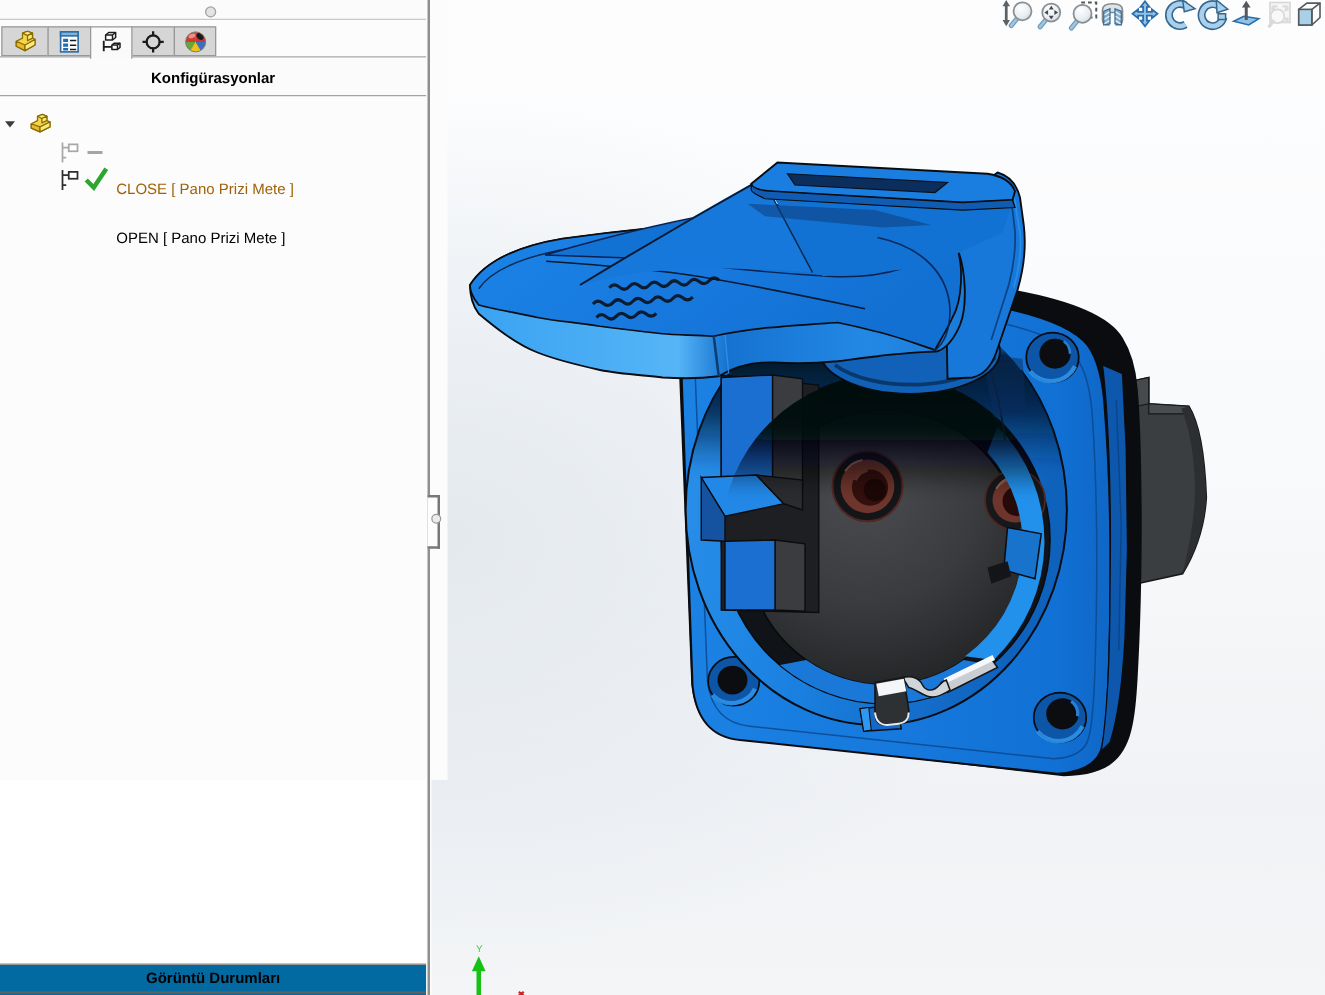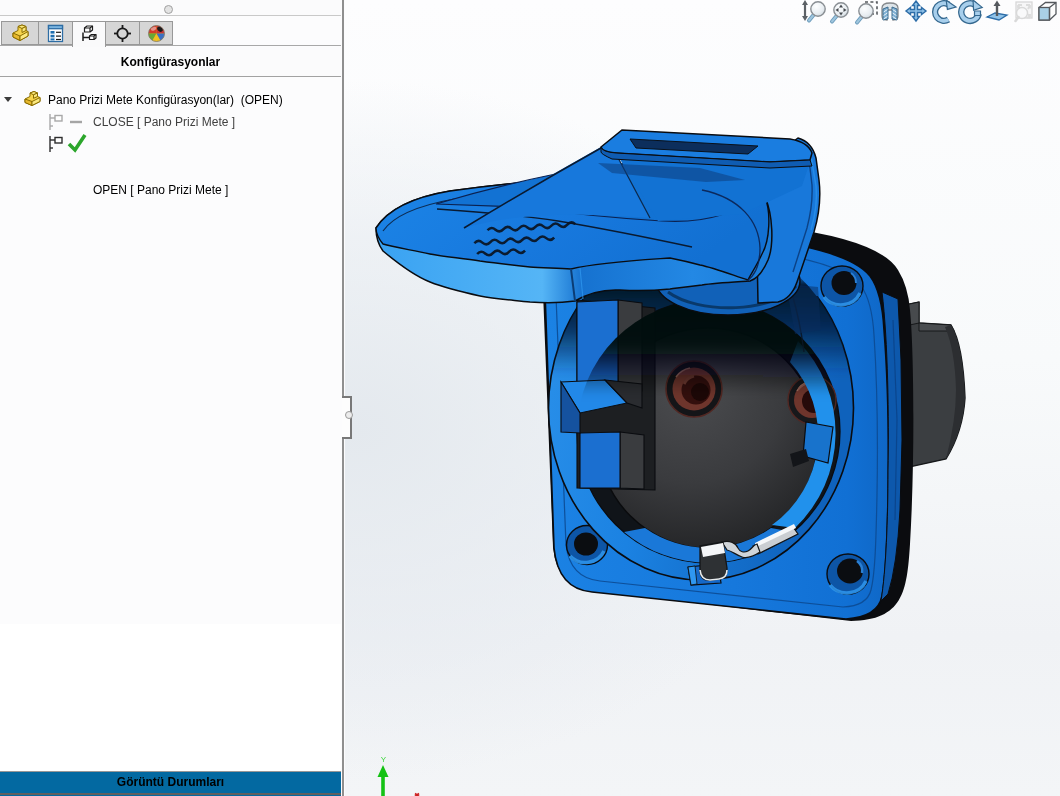--- a/index.html
+++ b/index.html
@@ -1,34 +1,34 @@
 <!DOCTYPE html>
 <html><head>
 <meta charset="utf-8">
 <style>
   html,body{margin:0;padding:0;}
   body{width:1060px;height:796px;overflow:hidden;position:relative;
        font-family:"Liberation Sans",sans-serif;background:#fff;}
   #viewport{position:absolute;left:345px;top:0;width:715px;height:796px;
     background:radial-gradient(470px 350px at 10px 430px, #e4e9ee 0%, rgba(228,233,239,0.55) 55%, rgba(228,233,239,0) 100%),
                linear-gradient(180deg, #fdfdfe 0%, #f8fafb 45%, #f0f2f5 80%, #f3f5f7 100%);}
-  #panel{position:absolute;left:0;top:0;width:341px;height:624px;background:#fcfcfd;z-index:5;}
+  #panel{position:absolute;left:0;top:0;width:341px;height:624px;background:#fcfcfd;z-index:5;padding-left:17px;}
   #topstrip{position:absolute;left:0;top:0;width:341px;height:15px;background:#fbfbfc;border-bottom:1px solid #c9c9c9;}
   #topgrip{position:absolute;left:164px;top:5px;width:7px;height:7px;border-radius:50%;
     background:#e3e3e3;border:1px solid #a0a0a0;}
   #tabrow{position:absolute;left:0;top:21px;width:341px;height:25px;}
   .tab{position:absolute;top:0;height:24px;background:#d6d6d6;border:1px solid #989898;box-sizing:border-box;}
   .tab.sel{background:#fafafb;height:26px;border-bottom:none;z-index:2;}
   #tabline{position:absolute;left:0;top:45px;width:341px;height:1px;background:#a8a8a8;}
   .tabicon{position:absolute;z-index:4;}
   #hdr{position:absolute;left:0;top:47px;width:341px;height:29px;background:#fbfbfc;border-bottom:1px solid #a2a2a2;
        text-align:center;font-weight:bold;font-size:12px;color:#000;line-height:30px;}
   .trow{position:absolute;left:0;width:341px;height:22px;font-size:12px;color:#000;}
   .trow .txt{position:absolute;top:4px;white-space:pre;}
-  .gray{color:#404040;}
+  .gray{color:#a16207;margin-top:29px;}
   #bottomsec{position:absolute;left:0;top:771px;width:341px;height:25px;background:#0369a1;
      border-top:1px solid #979797;box-sizing:border-box;}
   #bottomsec .cap{text-align:center;font-weight:bold;font-size:12px;line-height:21px;}
   #bottomsec .dline{position:absolute;left:0;top:21px;width:341px;height:2px;background:#5f5f5f;}
   #divider{position:absolute;left:341px;top:0;width:4px;height:796px;background:#fcfcfd;z-index:6;}
   #divline{position:absolute;left:1px;top:0;width:2px;height:796px;background:#8f8f8f;}
   #griptab{position:absolute;left:1px;top:396px;width:8px;height:39px;background:#fdfdfd;
      border:2px solid #787878;border-left:none;z-index:7;}
   #gripdot{position:absolute;left:345px;top:411px;width:6px;height:6px;border-radius:50%;
      background:#ececec;border:1px solid #9a9a9a;z-index:8;}
@@ -394,23 +394,20 @@
     <path d="M 9.5,1.5 A 8,8 0 0 0 1.5,9.5 L 9.5,9.5 Z" fill="#d23a2a"></path>
     <path d="M 9.5,1.5 A 8,8 0 0 1 17.5,9.5 L 9.5,9.5 Z" fill="#cc3333"></path>
     <path d="M 1.5,9.5 A 8,8 0 0 0 5.5,16.4 L 9.5,9.5 Z" fill="#66a838"></path>
     <path d="M 5.5,16.4 A 8,8 0 0 0 13.5,16.4 L 9.5,9.5 Z" fill="#f0c020"></path>
     <path d="M 13.5,16.4 A 8,8 0 0 0 17.5,9.5 L 9.5,9.5 Z" fill="#3a6fc4"></path>
     <ellipse cx="13" cy="5.2" rx="3.1" ry="2.2" fill="#1a1a1a" transform="rotate(38 13 5.2)"></ellipse>
     <ellipse cx="6.6" cy="4.8" rx="2.8" ry="1.7" fill="#ffffff" opacity="0.45" transform="rotate(-20 6.6 4.8)"></ellipse>
     <circle cx="9.5" cy="9.5" r="8" fill="none" stroke="#7a7a7a" stroke-width="0.8"></circle>
   </svg>
   <div id="hdr">Konfigürasyonlar</div>
-  <div class="trow" style="top:89px;">
-    <span class="txt" style="left:48px;">Pano Prizi Mete Konfigürasyon(lar)  (OPEN)</span>
-  </div>
   <div class="trow" style="top:111px;">
     <span class="txt gray" style="left:93px;">CLOSE [ Pano Prizi Mete ]</span>
   </div>
   <div class="trow" style="top:133px;margin-top:46px;">
     <span class="txt" style="left:93px;">OPEN [ Pano Prizi Mete ]</span>
   </div>
   <svg id="treeicons" style="position:absolute;left:0;top:85px;" width="341" height="70" viewBox="0 0 341 70">
     <path d="M 4,12 L 12,12 L 8,17 Z" fill="#3c3c3c"></path>
     <g stroke="#8a6d00" stroke-width="1" stroke-linejoin="round" transform="translate(24,6)">
       <path d="M 1,8 L 6,5.5 L 6,2 L 10,0.5 L 13.5,2 L 13.5,5.5 L 16,6.5 L 16,10.5 L 8,14.5 L 1,11.5 Z" fill="#f6d44c"></path>

